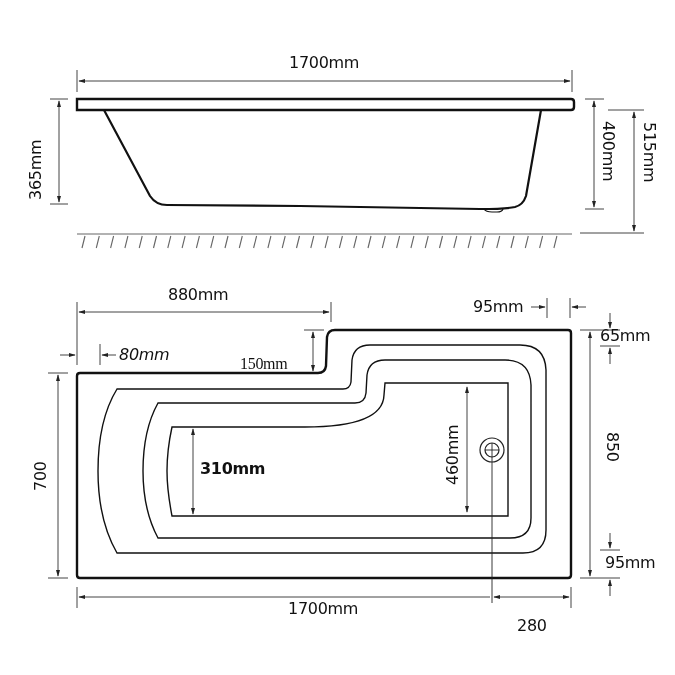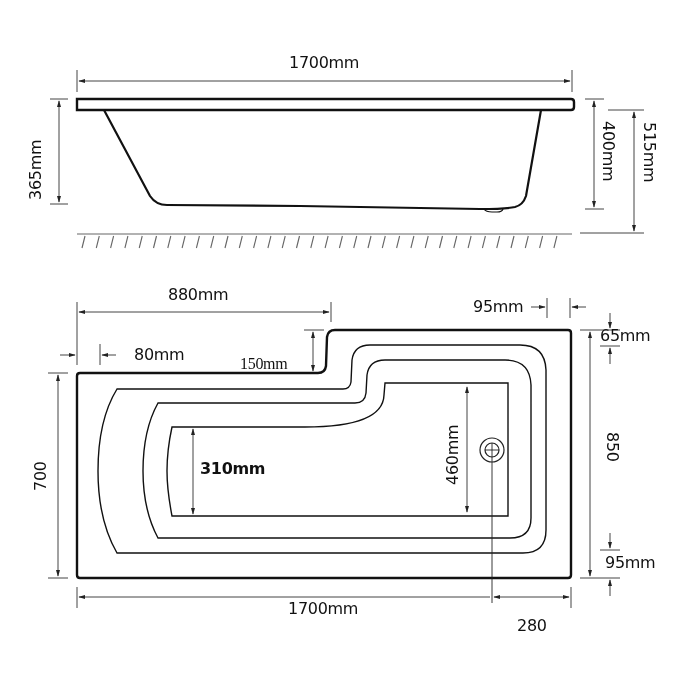--- a/index.html
+++ b/index.html
@@ -142,21 +142,21 @@
     <line x1="494" y1="597" x2="569" y2="597" stroke="#444" stroke-width="1" marker-start="url(#arr)" marker-end="url(#arr)"></line>
   </g>
 </svg>
 
 <div class="lbl" style="left:289px; top:55px;">1700mm</div>
 <div class="lbl vert-ccw" style="left:28px; top:200px;">365mm</div>
 <div class="lbl vert-cw" style="left:616px; top:121px;">400mm</div>
 <div class="lbl vert-cw" style="left:657px; top:122px;">515mm</div>
 
 <div class="lbl" style="left:168px; top:287px;">880mm</div>
-<div class="lbl" style="left:134px; top:347px;">80mm</div>
+<div class="lbl" style="left:119px; top:347px;font-style:italic;">80mm</div>
 <div class="lbl" style="left:240px; top:356px;font-family:Liberation Serif, serif;">150mm</div>
 <div class="lbl" style="left:473px; top:299px;">95mm</div>
 <div class="lbl" style="left:600px; top:328px;">65mm</div>
 <div class="lbl" style="left:200px; top:461px;font-weight:bold;">310mm</div>
 <div class="lbl vert-ccw" style="left:445px; top:485px;">460mm</div>
 <div class="lbl vert-ccw" style="left:33px; top:491px;">700</div>
 <div class="lbl vert-cw" style="left:620px; top:432px;">850</div>
 <div class="lbl" style="left:605px; top:555px;">95mm</div>
 <div class="lbl" style="left:288px; top:601px;">1700mm</div>
 <div class="lbl" style="left:517px; top:603px;margin-top:15px;">280</div>

